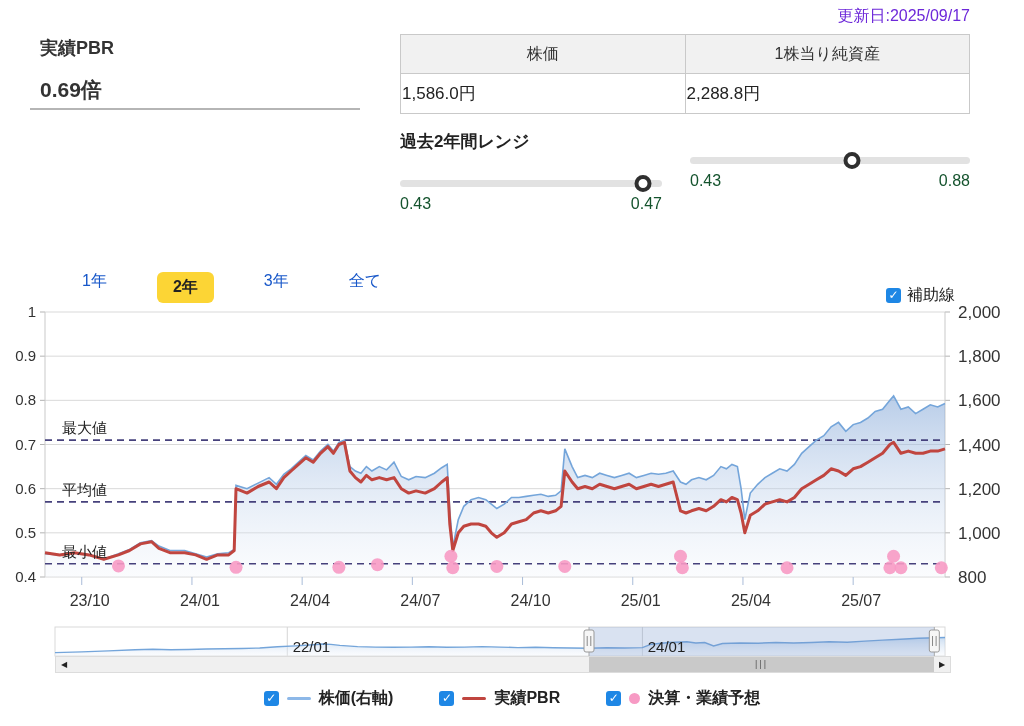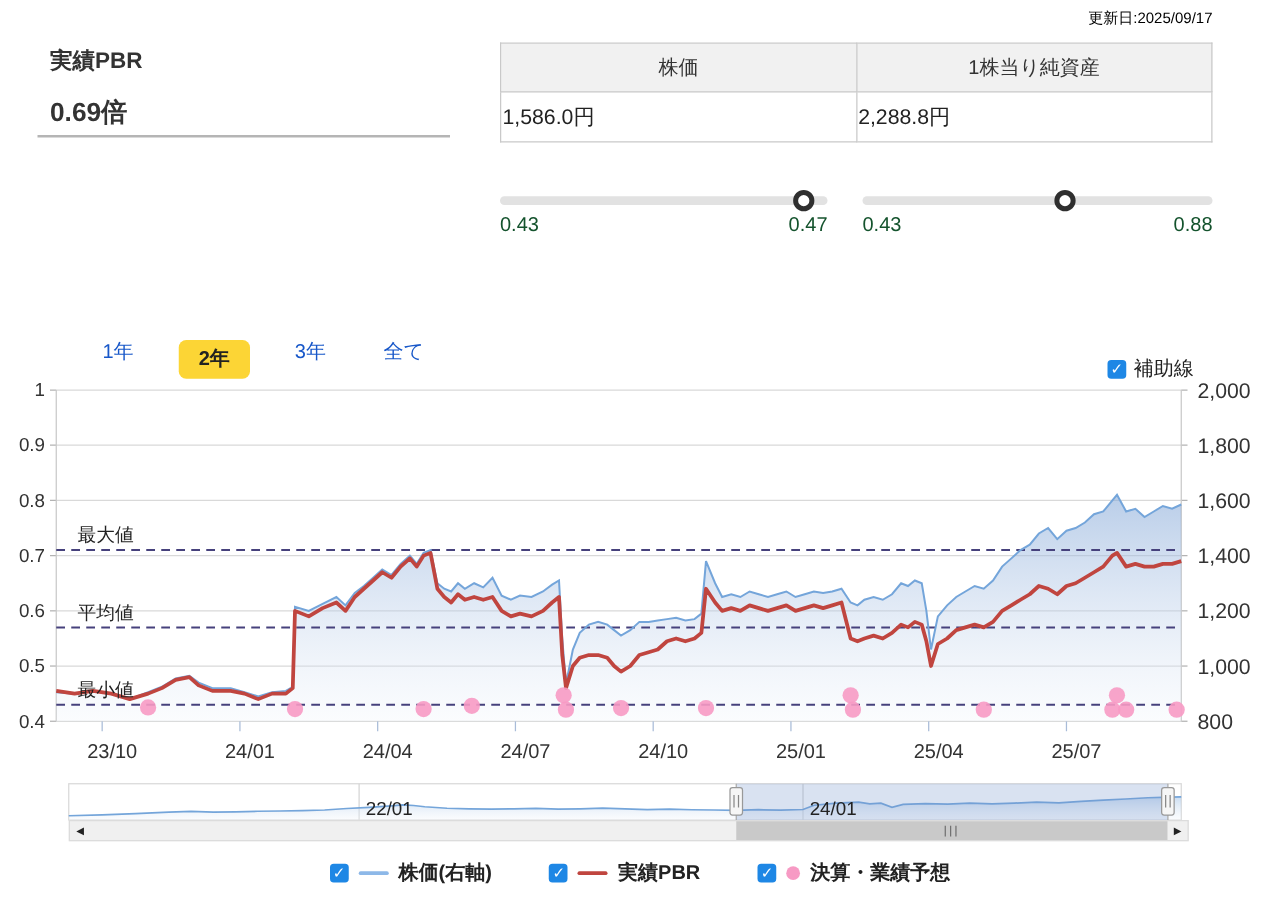--- a/index.html
+++ b/index.html
@@ -1,30 +1,30 @@
 <!DOCTYPE html>
 <html><head>
 <meta charset="utf-8">
 <style>
   html,body{margin:0;padding:0;background:#fff;}
   .app{position:relative;width:1024px;height:726px;background:#fff;overflow:hidden;
        font-family:"Liberation Sans","DejaVu Sans",sans-serif;color:#222;}
-  .update{position:absolute;top:6px;right:54px;font-size:12px;color:#000000;}
+  .update{position:absolute;top:6px;right:54px;font-size:16px;color:#6d28d9;}
   .pbr-title{position:absolute;left:40px;top:36px;font-size:18px;font-weight:bold;color:#333;}
   .pbr-value{position:absolute;left:40px;top:76px;width:310px;font-size:21px;font-weight:bold;color:#333;}
   .pbr-underline{position:absolute;left:30px;top:108px;width:330px;height:2px;background:#b5b5b5;}
   table.stat{position:absolute;left:400px;top:34px;width:570px;border-collapse:collapse;table-layout:fixed;}
   table.stat th{background:#f1f1f1;border:1px solid #c9c9c9;height:36px;font-size:16px;font-weight:normal;color:#333;text-align:center;}
   table.stat td{background:#fff;border:1px solid #c9c9c9;height:37px;font-size:17px;color:#222;padding-right:14px;}
   .range-block{position:absolute;top:130px;}
   .range-title{font-size:17px;font-weight:bold;color:#222;}
   .range-track{position:relative;margin-top:27px;height:7px;border-radius:4px;background:#e2e2e2;}
   .range-handle{position:absolute;top:-5px;width:9px;height:9px;border:4px solid #2f2f2f;border-radius:50%;background:#fff;transform:translateX(-50%);}
   .range-labels{display:flex;justify-content:space-between;margin-top:8px;font-size:16px;color:#14532d;}
-  .tabs{position:absolute;left:72px;top:264px;display:flex;align-items:center;gap:26px;height:34px;}
+  .tabs{position:absolute;left:72px;top:264px;display:flex;align-items:center;gap:40px;height:34px;}
   .tab{font-size:16px;color:#1757c9;padding:5px 10px;cursor:pointer;}
   .tab.active{background:#fcd535;color:#222;font-weight:bold;border-radius:6px;padding:5px 16px;margin-top:12px;}
   .aux{position:absolute;top:285px;right:69px;display:flex;align-items:center;gap:6px;font-size:16px;color:#222;}
   .cb{display:inline-flex;width:15px;height:15px;background:#1e87e5;border-radius:3px;color:#fff;
       font-size:12px;line-height:15px;align-items:center;justify-content:center;font-weight:bold;}
   #chart-svg{position:absolute;left:0;top:305px;}
   #nav-svg{position:absolute;left:0;top:617px;}
   .scrollbar{position:absolute;left:55px;top:656px;width:896px;height:17px;background:#f0f0f0;border:1px solid #dcdcdc;box-sizing:border-box;}
   .sb-btn{position:absolute;top:0;width:16px;height:15px;font-size:8px;color:#222;display:flex;align-items:center;justify-content:center;cursor:pointer;}
   .sb-thumb{position:absolute;left:533px;top:0;width:345px;height:15px;background:#c9c9c9;display:flex;align-items:center;justify-content:center;cursor:pointer;}
@@ -53,20 +53,21 @@
       <th>1株当り純資産</th>
     </tr>
     <tr>
       <td>1,586.0円</td>
       <td>2,288.8円</td>
     </tr>
   </tbody>
     </table>
 
   <div class="range-block" style="left:400px;width:262px">
+    <div class="range-title">過去2年間レンジ</div>
     <div class="range-track">
       <div class="range-handle" style="left: 92.8571%;"></div>
     </div>
     <div class="range-labels">
       <span>0.43</span>
       <span>0.47</span>
     </div>
   </div>
 
   <div class="range-block" style="left:690px;width:280px">

